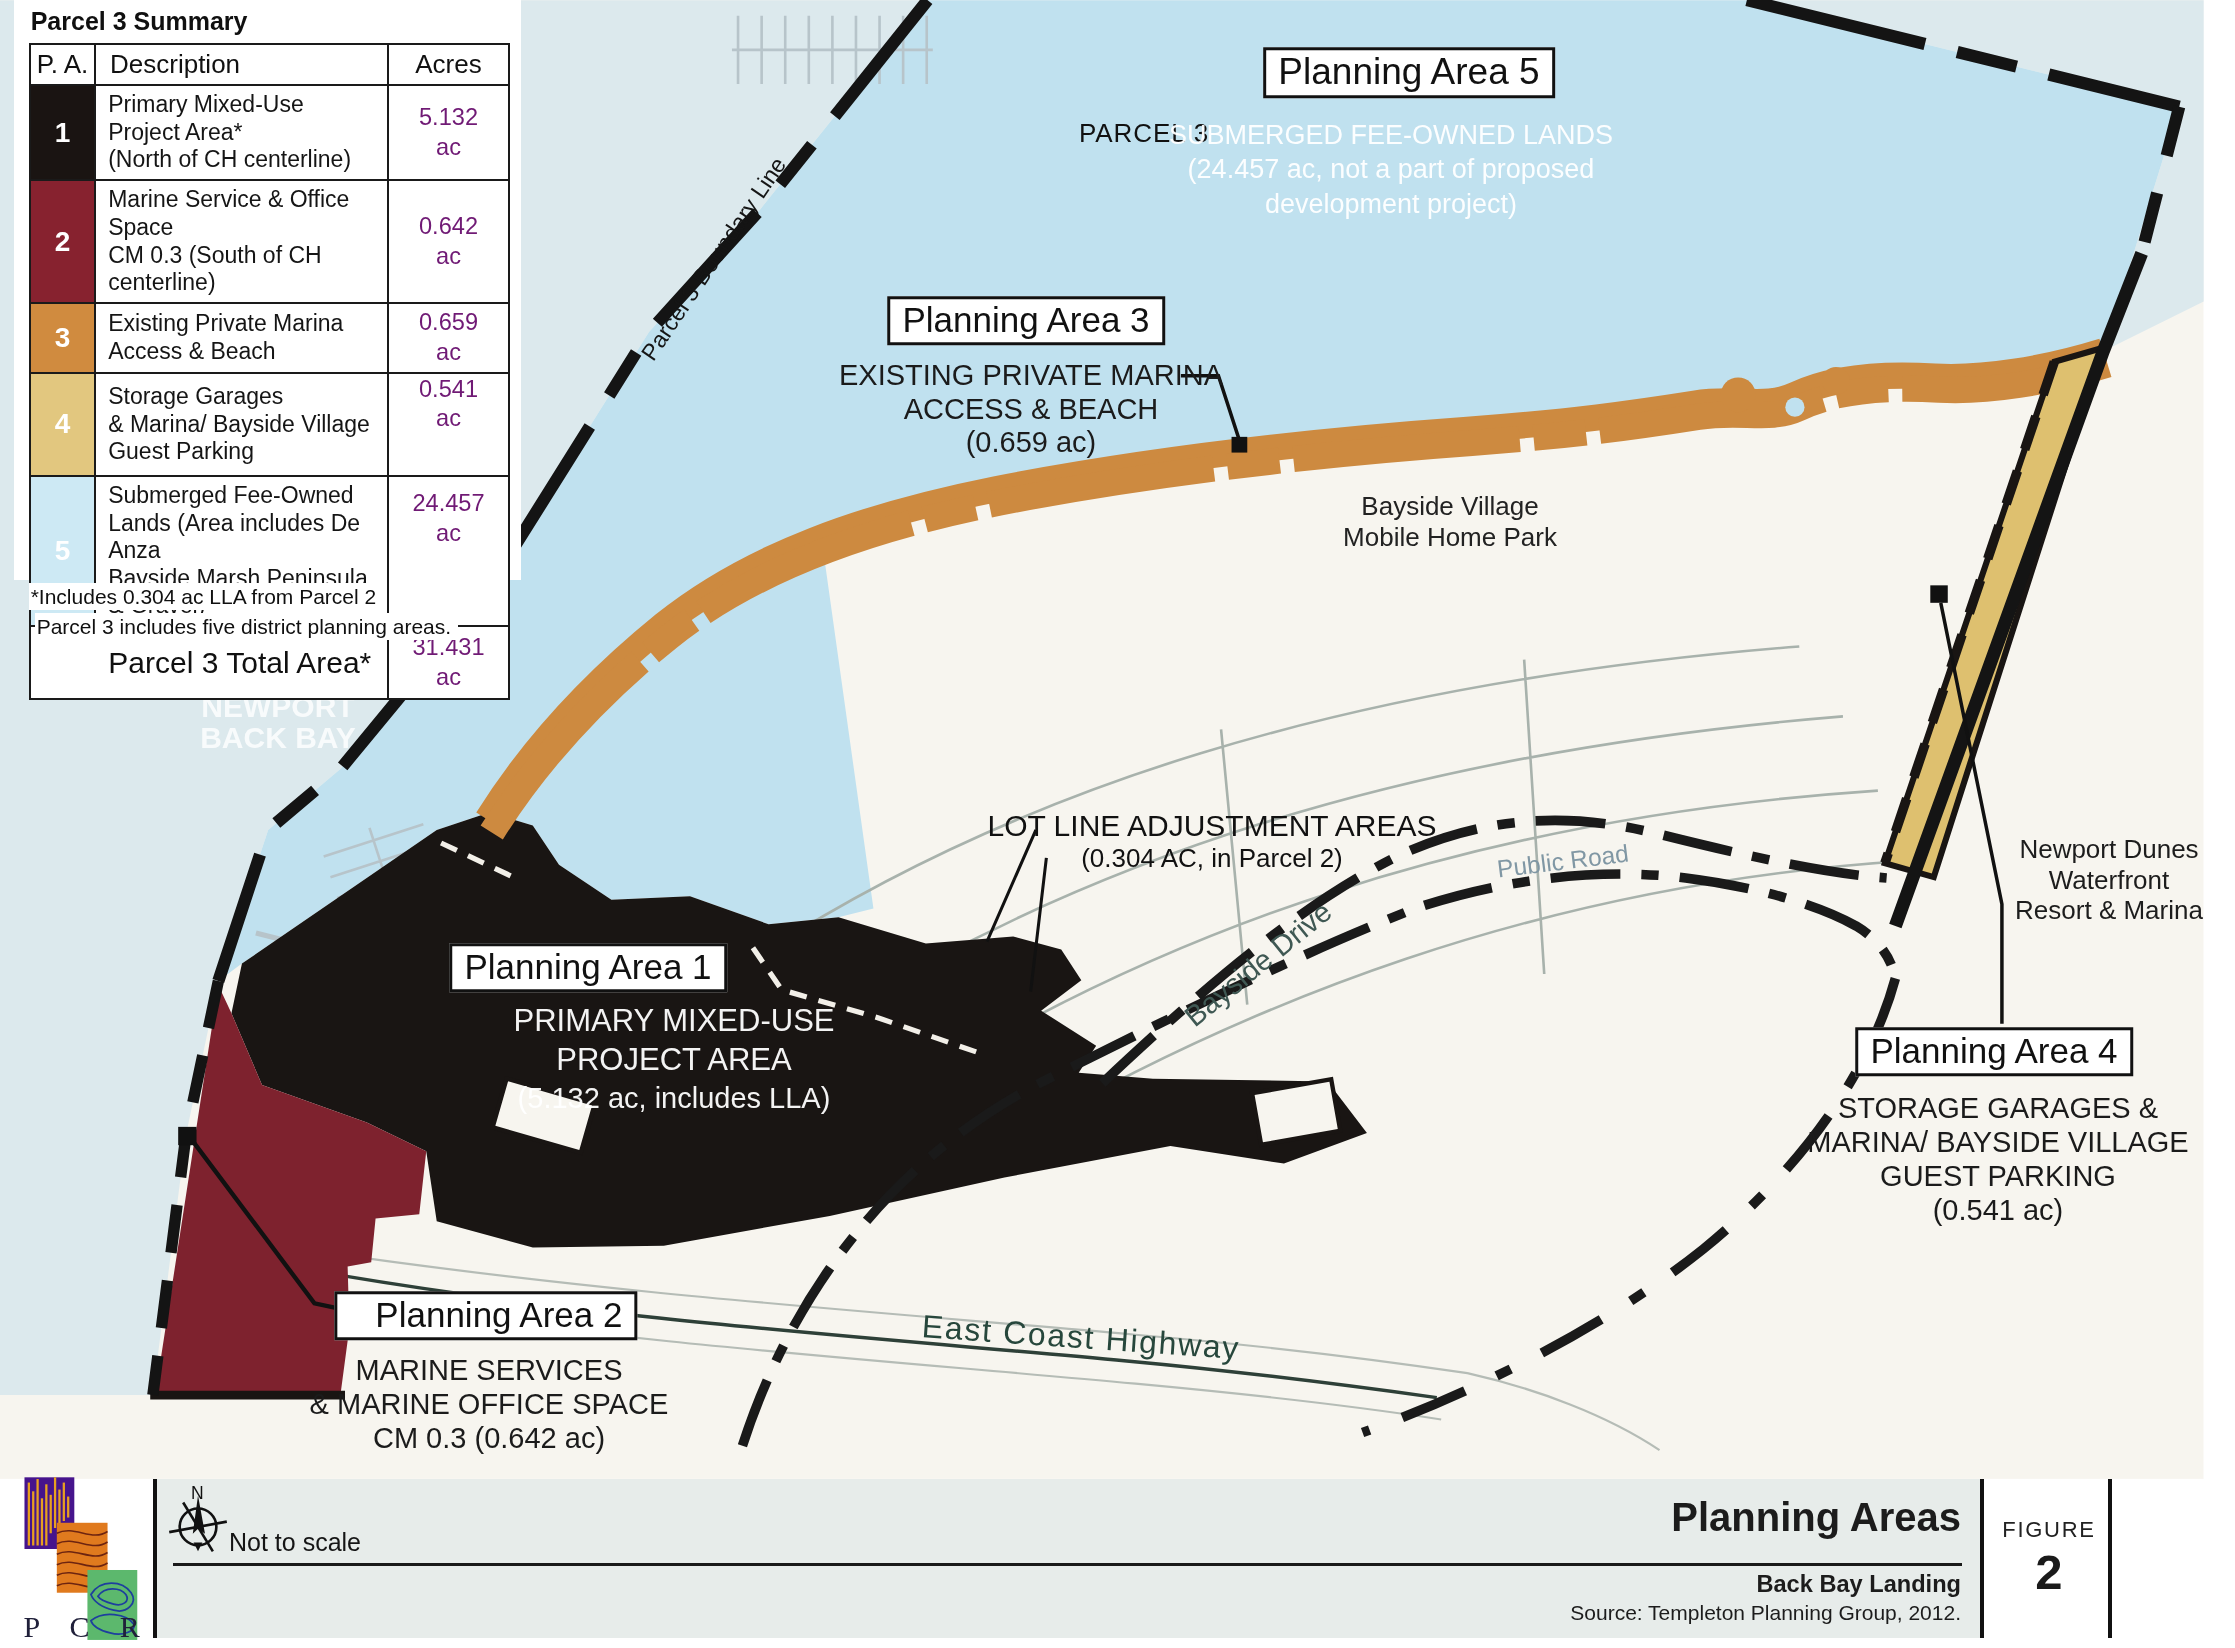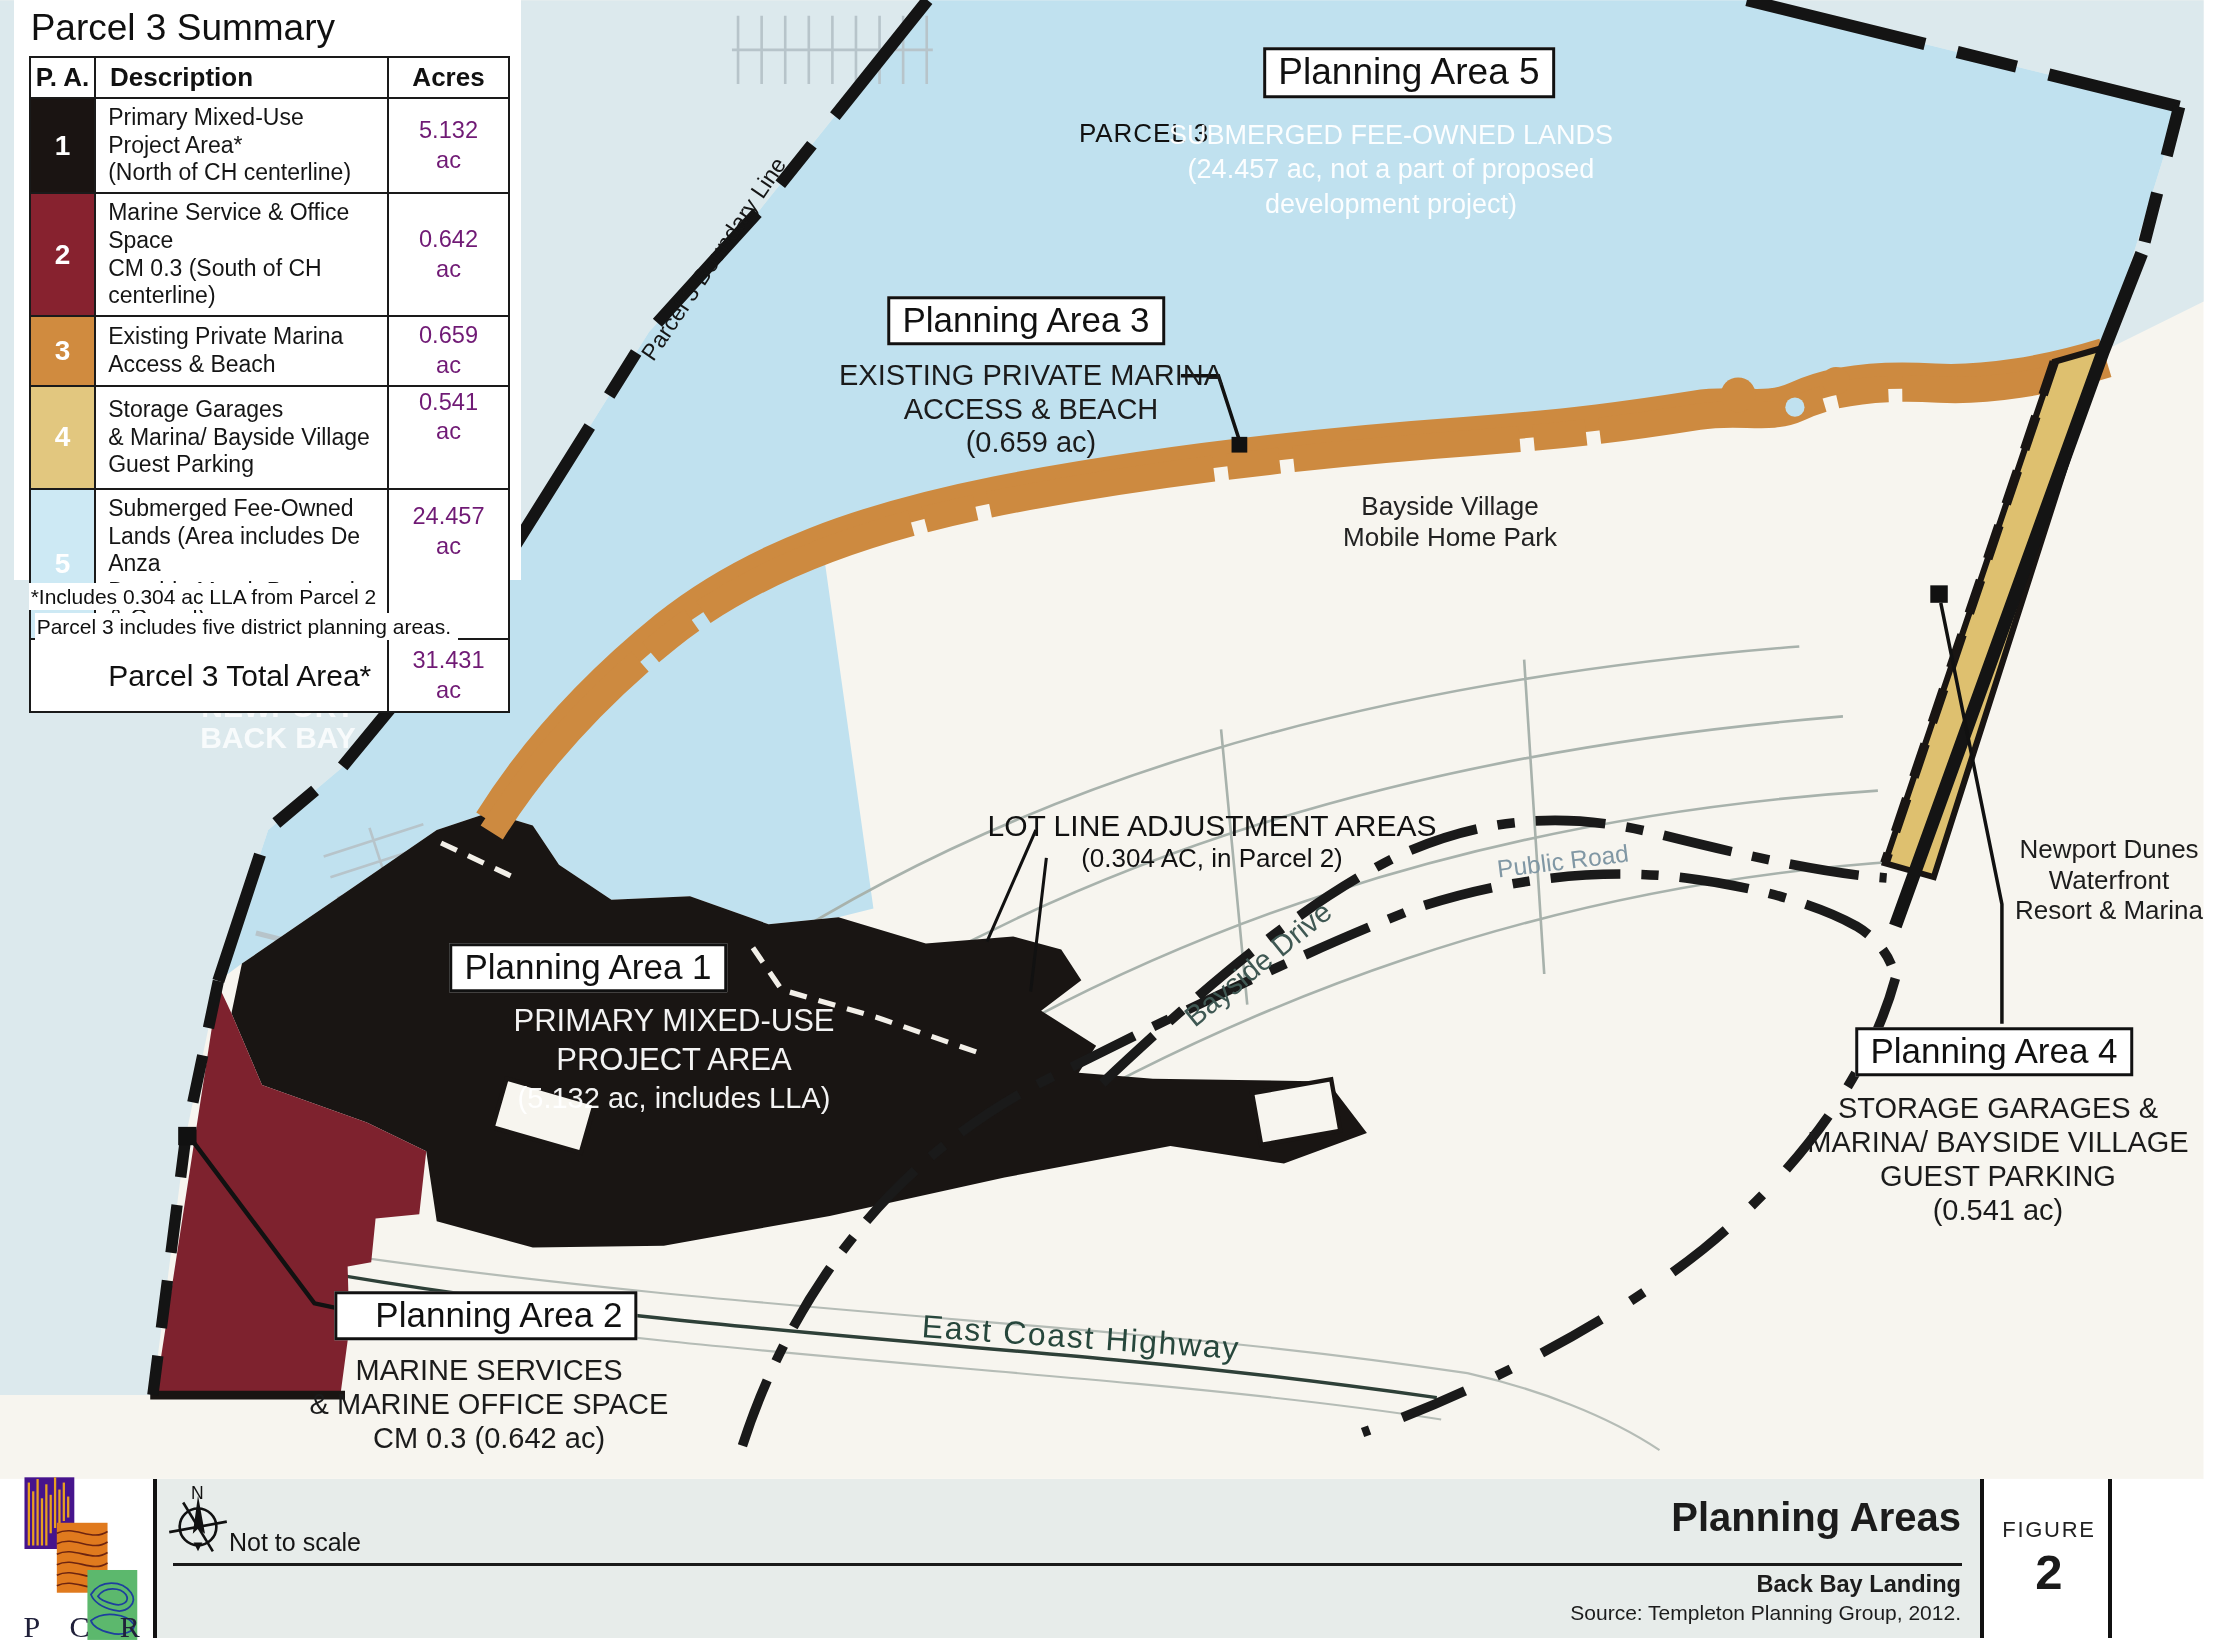--- a/index.html
+++ b/index.html
@@ -8,25 +8,25 @@
   .abs{position:absolute;}
   
   .lbl{position:absolute;transform:translate(-50%,-50%);white-space:nowrap;text-align:center;line-height:1.18;}
   .boxlbl{position:absolute;transform:translate(-50%,-50%);white-space:nowrap;background:#fff;
           border:3.5px solid #111;padding:0.9px 12.2px 2.6px 12.2px;font-size:35px;color:#111;}
   .subk{color:#1b1b1b;font-size:29px;}
   .subw{color:rgba(255,255,255,.95);font-size:29px;}
   
   #tablewrap{position:absolute;left:29px;top:7px;width:482px;}
   #tbacking{position:absolute;left:14px;top:0;width:507px;height:580px;background:#fff;}
-  .ttitle{font-size:37px;font-weight:normal;color:#101010;margin:0 0 7px 1.7px;}
+  .ttitle{font-size:25px;font-weight:bold;color:#101010;margin:0 0 7px 1.7px;}
   table.sum{border-collapse:collapse;width:479px;table-layout:fixed;background:#fff;}
   table.sum td,table.sum th{border:2.6px solid #1a1a1a;vertical-align:middle;}
   col.c-pa{width:65px;}col.c-desc{width:293px;}col.c-ac{width:121px;}
-  .hdr{font-size:26px;font-weight:bold;color:#111;height:37px;}
+  .hdr{font-size:26px;font-weight:normal;color:#111;height:37px;}
   .hdr-pa{text-align:center;}.hdr-desc{text-align:left;padding-left:14px;}.hdr-ac{text-align:center;}
   .pacell{text-align:center;font-size:28px;font-weight:bold;}
   .desccell{padding:5.2px 7px 5.2px 12.2px;font-size:23px;line-height:1.2;color:#151515;}
   .accell{text-align:center;font-size:23.6px;line-height:1.25;color:#701a75;}
   .totcell{text-align:right;font-size:30px;padding:12.2px 15.7px 12.2px 0;color:#101010;}
   .fnote{position:absolute;font-size:21px;color:#101010;background:#fff;padding:1.7px 7px 1.7px 1.7px;white-space:nowrap;}
   
   #footer-band{position:absolute;left:155px;top:1479px;width:1825px;height:159px;background:#e7ecea;}
   .vline{position:absolute;top:1479px;width:4.4px;height:159px;background:#111;}
   #f-rule{position:absolute;left:173px;top:1563px;width:1789px;height:2.6px;background:#1a1a1a;}

